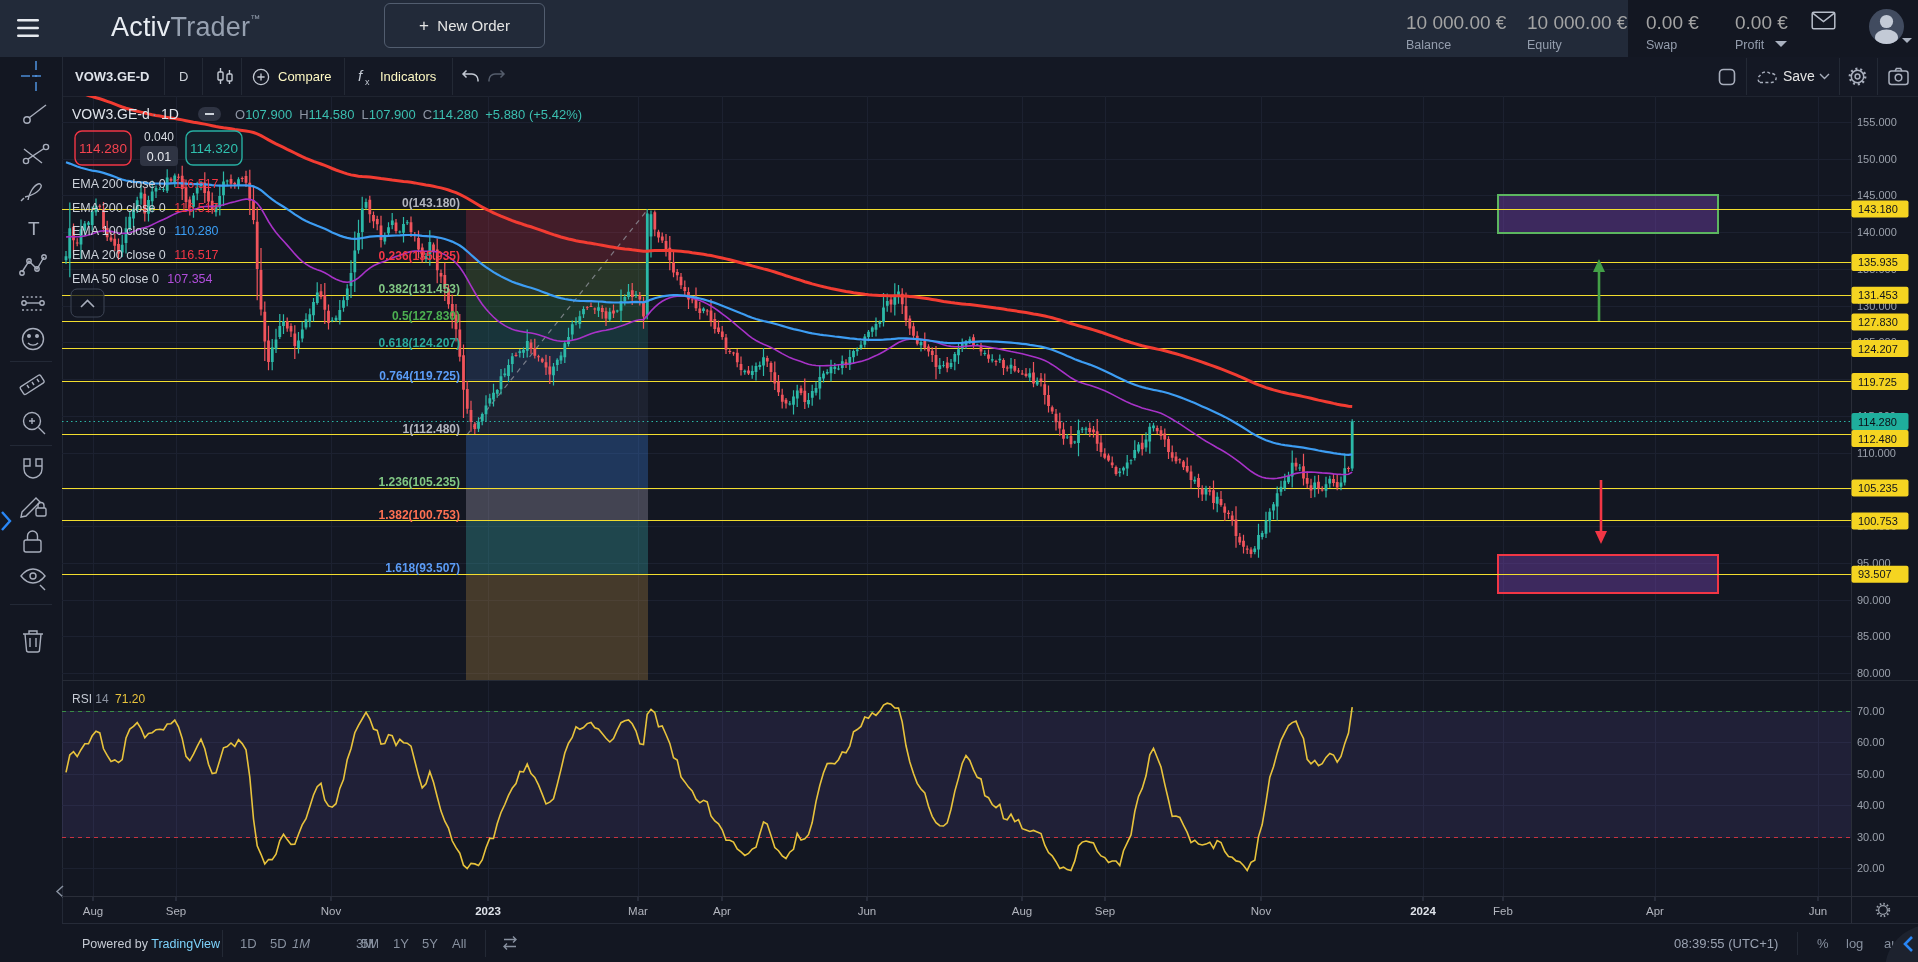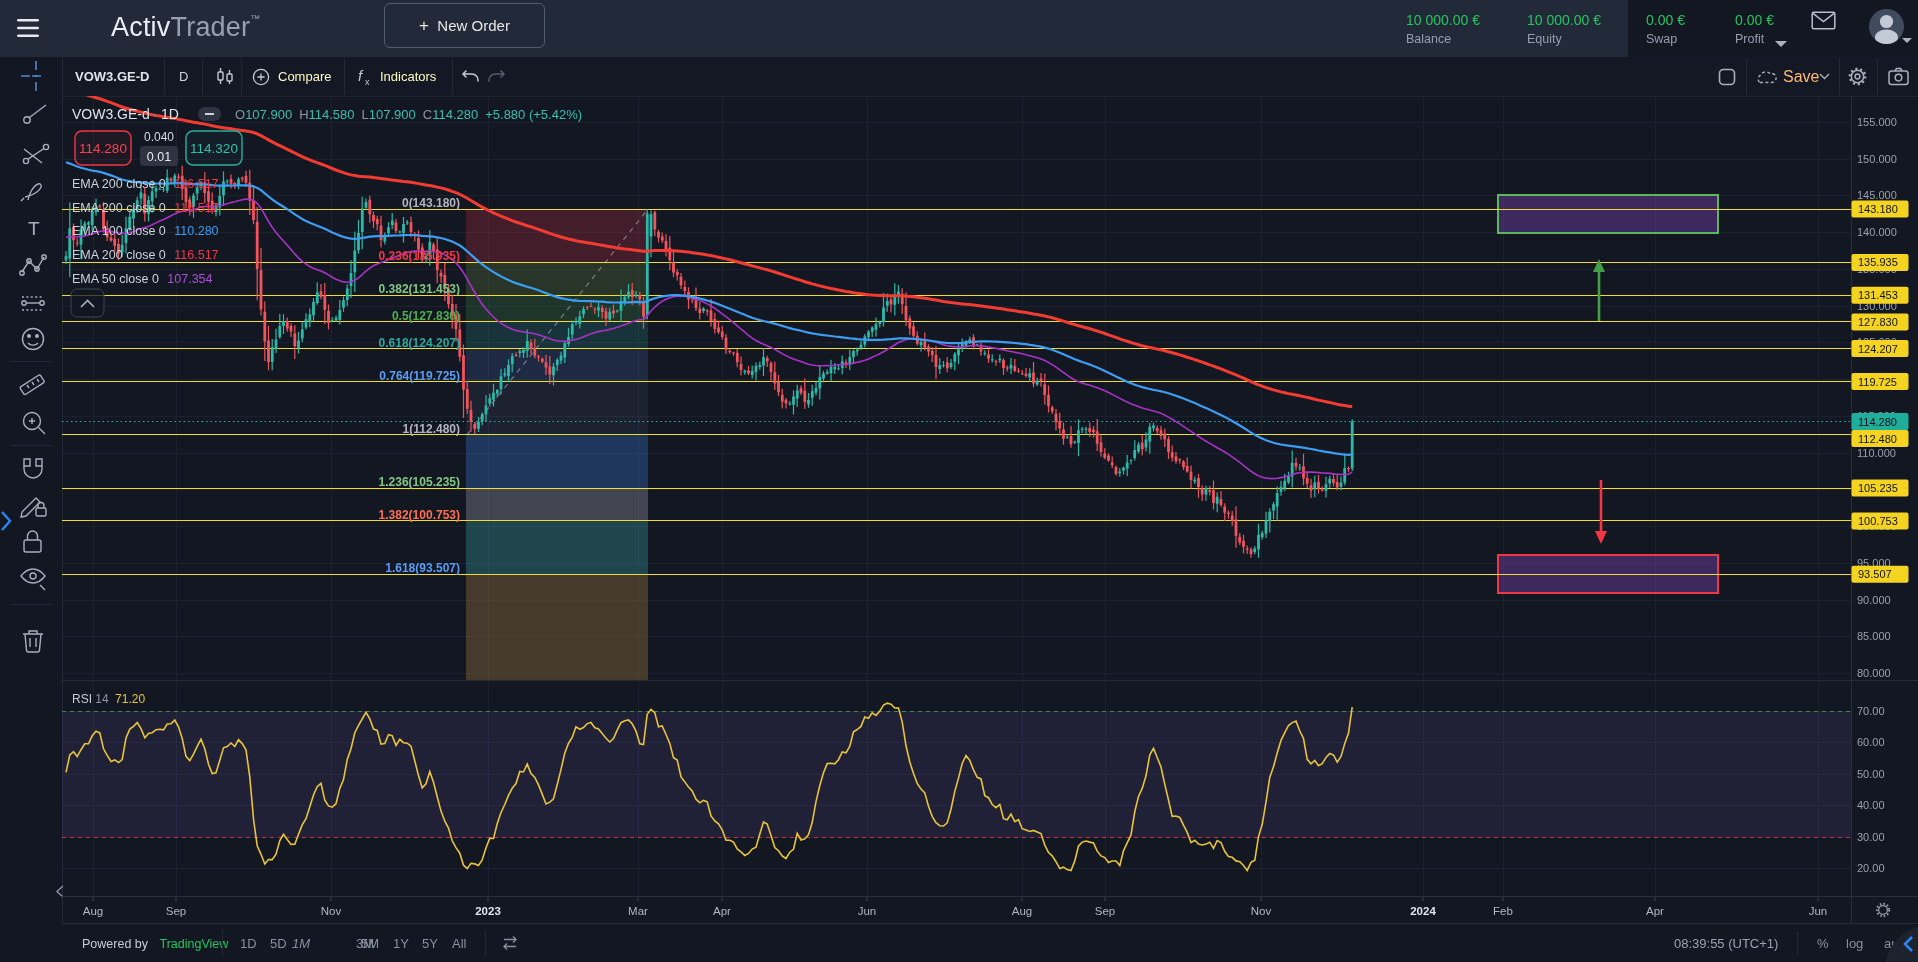--- a/index.html
+++ b/index.html
@@ -4,21 +4,21 @@
 <style>
 html,body{margin:0;padding:0;background:#131722;font-family:"Liberation Sans",sans-serif;}
 #app{position:relative;width:1918px;height:962px;overflow:hidden;background:#131722;}
 .abs{position:absolute;}
 #hdr{position:absolute;left:0;top:0;width:1628px;height:57px;background:#222a39;}
 #logo{position:absolute;left:111px;top:12px;font-size:27px;letter-spacing:.2px;color:#e9edf3;}
 #logo .t2{color:#96a0b0;}
 #logo .tm{font-size:10px;color:#96a0b0;vertical-align:14px;letter-spacing:0;}
 #neworder{position:absolute;left:384px;top:3px;width:159px;height:43px;border:1px solid #525d6f;border-radius:6px;color:#e5e5e5;font-size:15px;line-height:43px;text-align:center;}
 .acct{position:absolute;top:12px;}
-.acct .v{font-size:14px;color:#22c55e;white-space:nowrap;}
+.acct .v{font-size:19px;color:#a3a3a3;white-space:nowrap;}
 .acct .l{font-size:12.5px;color:#959eae;margin-top:4px;}
 #tbar{position:absolute;left:62px;top:57px;width:1856px;height:39px;background:#141824;border-bottom:1px solid #1f2430;}
 .tdiv{position:absolute;top:1px;width:1px;height:37px;background:#232935;}
 .titem{position:absolute;top:0;height:39px;line-height:39px;color:#fef9c3;font-size:13px;}
 #sidebar{position:absolute;left:0;top:57px;width:62px;height:905px;background:#131722;border-right:1px solid #232936;}
 .sdiv{position:absolute;left:10px;width:42px;height:1px;background:#232936;}
 #botbar{position:absolute;left:62px;top:923px;width:1856px;height:39px;background:#131722;border-top:1px solid #262b38;}
 .bitem{position:absolute;top:0;height:39px;line-height:40px;font-size:13px;color:#87909f;}
 svg text{font-family:"Liberation Sans",sans-serif;}
 </style>
@@ -105,21 +105,21 @@
   <path d="M14.5 2.5L18 6l-3.5 3.5M18 6H9a6 6 0 00-6 6v1.5"></path>
  </svg>
 
  <svg class="abs" style="left:1656px;top:11px" width="18" height="18" viewBox="0 0 18 18">
         <rect x="1.5" y="1.5" width="15" height="15" rx="4" fill="none" stroke="#a8aebc" stroke-width="1.6"></rect>
       </svg>
  <div class="tdiv" style="left:1684px"></div>
  <svg class="abs" style="left:1691px;top:10px" width="26" height="19" viewBox="0 0 26 19" fill="none" stroke="#a8aebc" stroke-width="1.4" stroke-dasharray="3 2.4">
   <path d="M7 15.5h11.5a4.5 4.5 0 10-1.2-8.8A6.5 6.5 0 007 8.6a4 4 0 000 6.9z"></path>
  </svg>
- <div class="titem" style="left:1721px;color:#fdba74;font-size:16px;">Save</div>
+ <div class="titem" style="left:1721px;color:#e5e5e5;font-size:14px;">Save</div>
  <svg class="abs" style="left:1757px;top:16px" width="11" height="7" viewBox="0 0 11 7">
         <path d="M1 1l4.5 4.5L10 1" fill="none" stroke="#a8aebc" stroke-width="1.4"></path>
       </svg>
  <div class="tdiv" style="left:1777px"></div>
  <svg class="abs" style="left:1786px;top:10px" width="19" height="19" viewBox="0 0 19 19">
   <circle cx="9.5" cy="9.5" r="6.2" fill="none" stroke="#a8aebc" stroke-width="1.5"></circle>
   <circle cx="9.5" cy="9.5" r="7.6" fill="none" stroke="#a8aebc" stroke-width="2.6" stroke-dasharray="2.0 2.78"></circle>
   <circle cx="9.5" cy="9.5" r="2.4" fill="none" stroke="#a8aebc" stroke-width="1.5"></circle>
  </svg>
  <div class="tdiv" style="left:1815px"></div>
@@ -420,21 +420,21 @@
 <rect x="1851.5" y="413" width="57" height="17" rx="2" fill="#1fae9c"></rect>
       <text x="1858" y="425.5" font-size="11" fill="#0b0e15">114.280</text>
 <g stroke="#9aa0ab" fill="none" stroke-width="1.2">
  <circle cx="1883" cy="910" r="4.4"></circle>
  <circle cx="1883" cy="910" r="6.2" stroke-width="2" stroke-dasharray="1.5 2.1"></circle>
 </g>
 
 </svg>
 
 <div id="botbar">
- <div class="bitem" style="left:20px;color:#c6cbd4;font-size:12.5px;">Powered by <span style="color:#22c55e;margin-left:8px;">TradingView</span></div>
+ <div class="bitem" style="left:20px;color:#c6cbd4;font-size:12.5px;">Powered by <span style="color:#7dd3fc;">TradingView</span></div>
  <div class="tdiv" style="left:160px;top:6px;height:27px;"></div>
  <div class="bitem" style="left:178px;">1D</div>
  <div class="bitem" style="left:208px;text-align:center;">5D</div>
  <div class="bitem" style="left:230px;font-style:italic;">1M</div>
  <div class="bitem" style="left:266px;margin-left:28px;">3M</div>
  <div class="bitem" style="left:299px;">5M</div>
  <div class="bitem" style="left:331px;">1Y</div>
  <div class="bitem" style="left:360px;">5Y</div>
  <div class="bitem" style="left:390px;text-align:center;">All</div>
  <div class="tdiv" style="left:423px;top:6px;height:27px;"></div>

